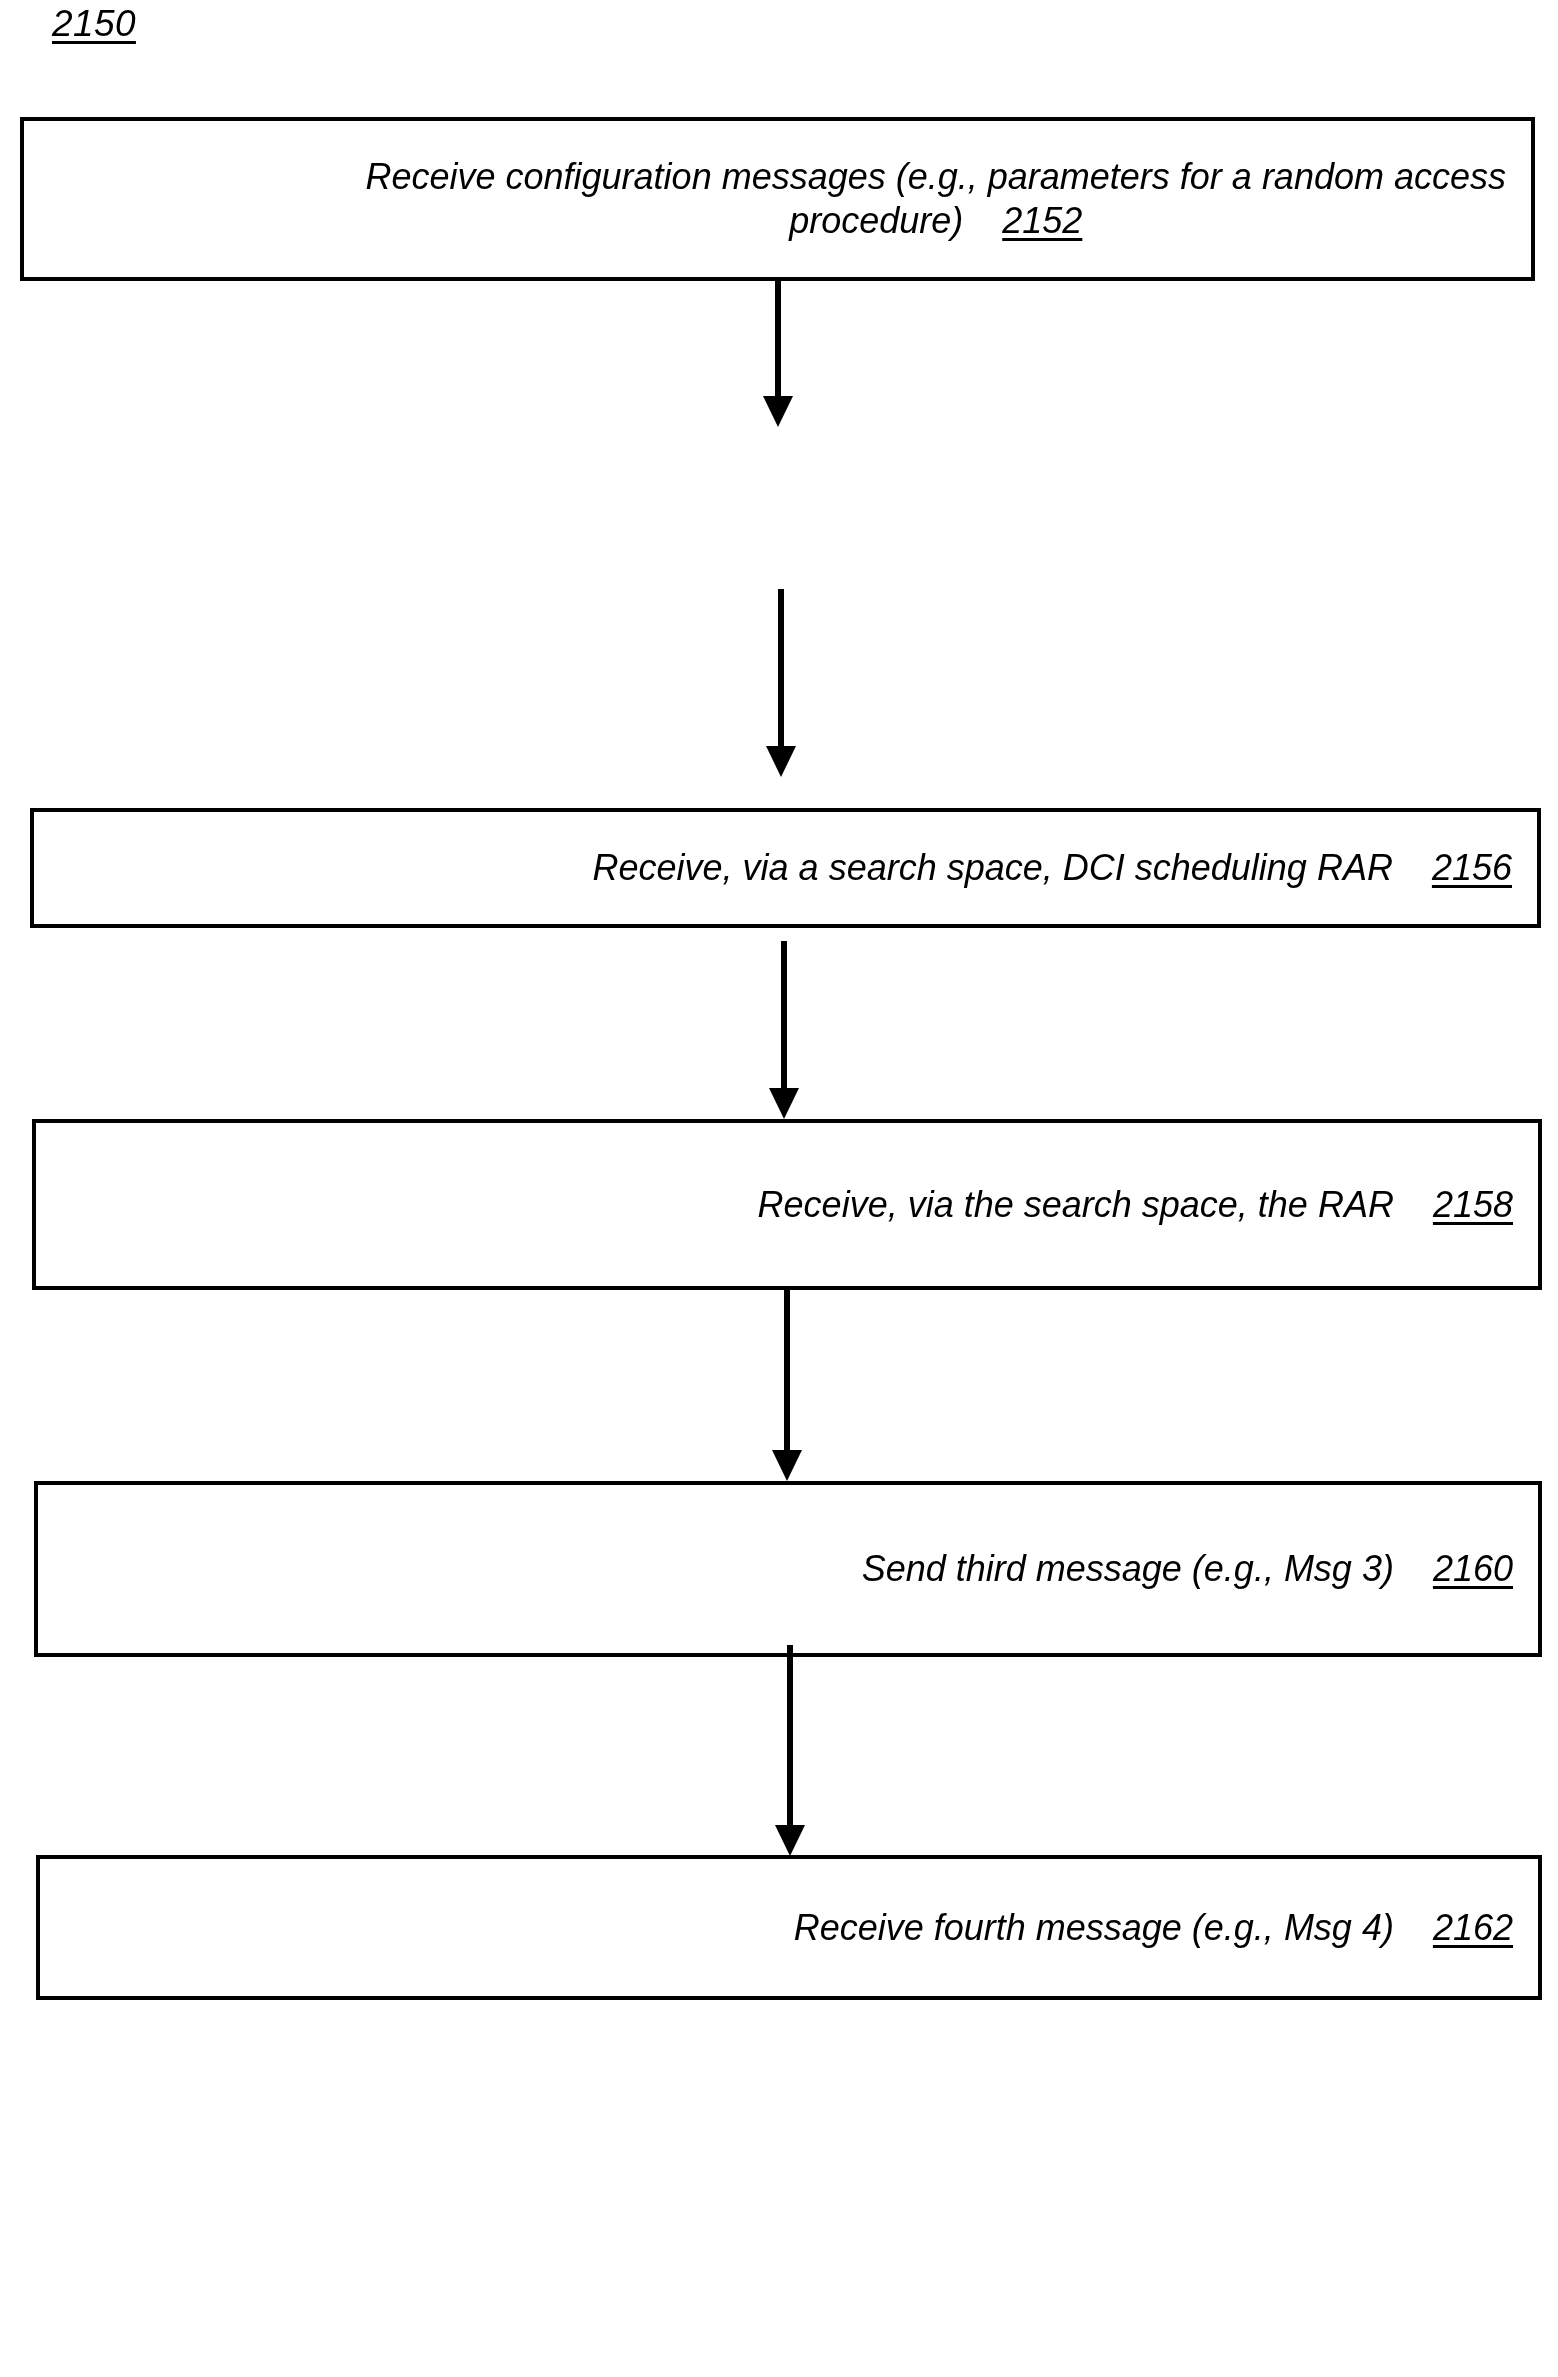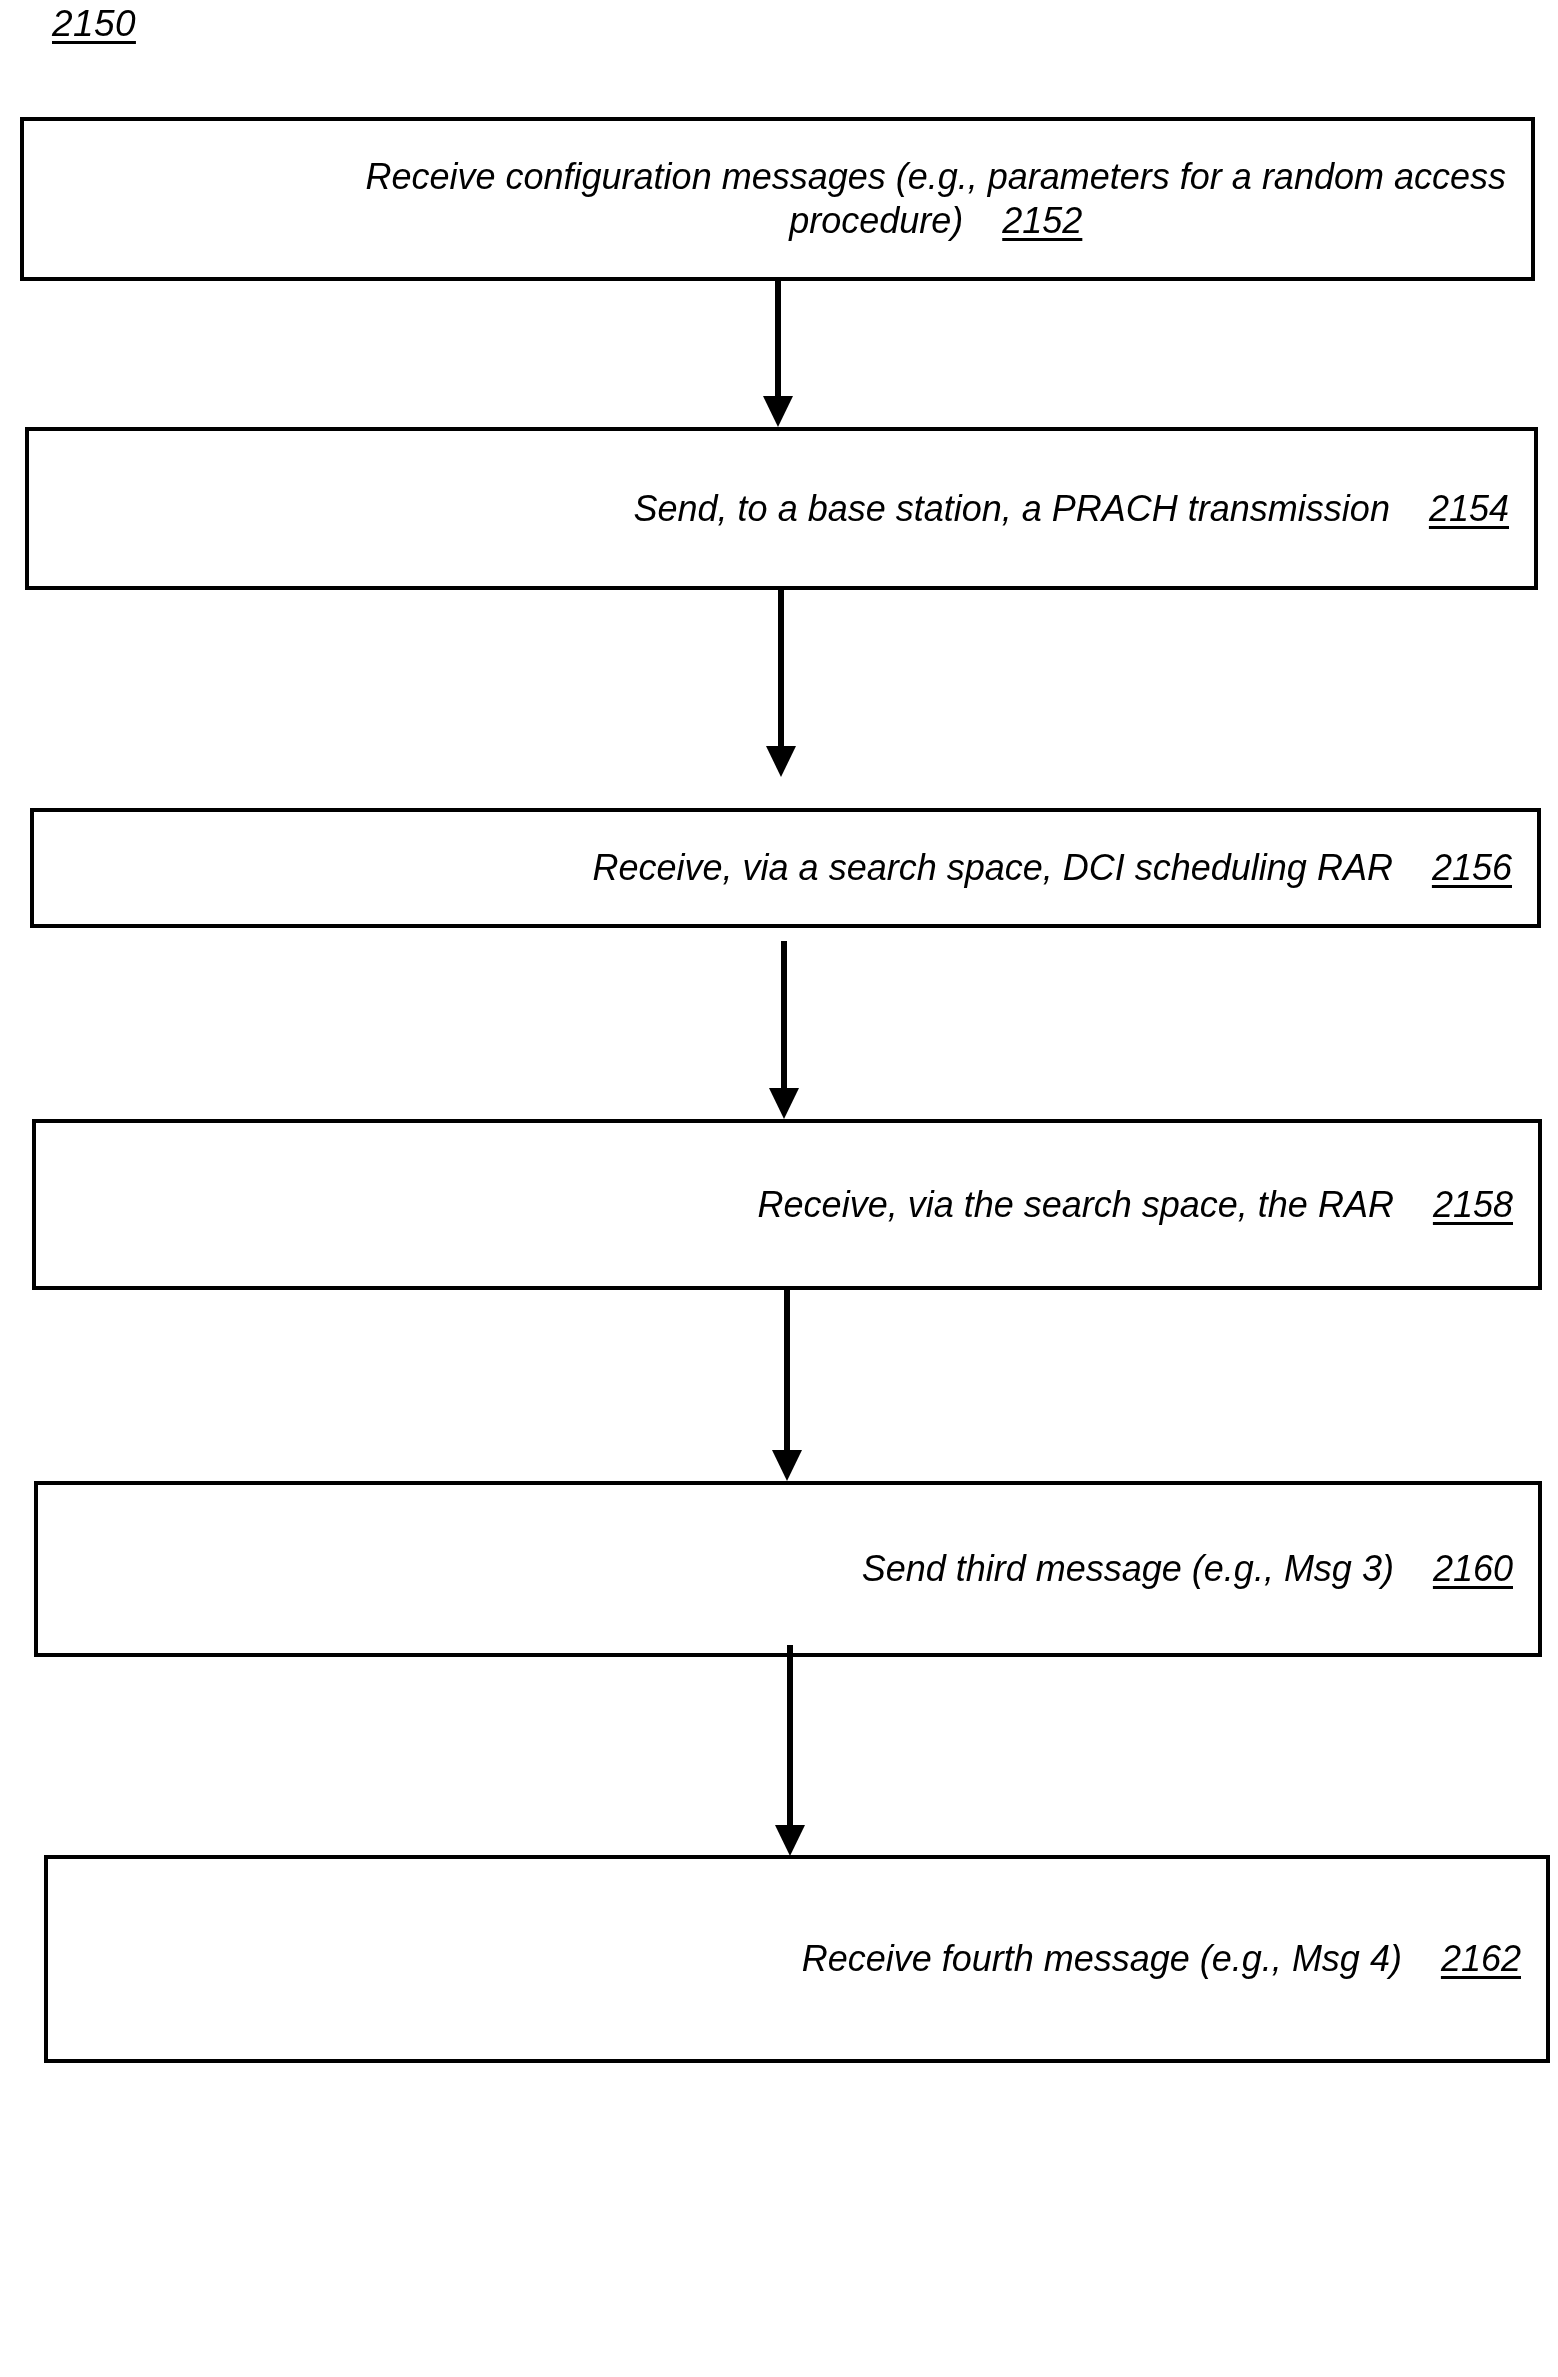--- a/index.html
+++ b/index.html
@@ -101,23 +101,20 @@
   <div class="node" style="left:20px; top:117px; width:1515px; height:164px;">
     <div class="node-text"><span>Receive configuration messages (e.g., parameters for a random access
 procedure) </span><span class="ref-num">2152</span></div>
   </div>
 
   <div class="arrow" style="left:778px; top:280px; height:146px;">
     <div class="shaft" style="height:116px;"></div>
     <div class="head" style="top:116px;"></div>
   </div>
 
-  <div class="node" style="left:25px; top:427px; width:1513px; height:163px;">
-    <div class="node-text"><span>Send, to a base station, a PRACH transmission </span><span class="ref-num">2154</span></div>
-  </div>
 
   <div class="arrow" style="left:781px; top:589px; height:188px;">
     <div class="shaft" style="height:157px;"></div>
     <div class="head" style="top:157px;"></div>
   </div>
 
   <div class="node" style="left:30px; top:808px; width:1511px; height:120px;">
     <div class="node-text"><span>Receive, via a search space, DCI scheduling RAR </span><span class="ref-num">2156</span></div>
   </div>
 
@@ -137,19 +134,19 @@
 
   <div class="node" style="left:34px; top:1481px; width:1508px; height:176px;">
     <div class="node-text"><span>Send third message (e.g., Msg 3) </span><span class="ref-num">2160</span></div>
   </div>
 
   <div class="arrow" style="left:790px; top:1645px; height:210px;">
     <div class="shaft" style="height:180px;"></div>
     <div class="head" style="top:180px;"></div>
   </div>
 
-  <div class="node" style="left:44px; top:1855px; width:1506px; height:208px;">
+  <div class="node" style="left:36px; top:1855px; width:1506px; height:145px;">
     <div class="node-text"><span>Receive fourth message (e.g., Msg 4) </span><span class="ref-num">2162</span></div>
   </div>
 
 
 </div>
 
 
 </body></html>

